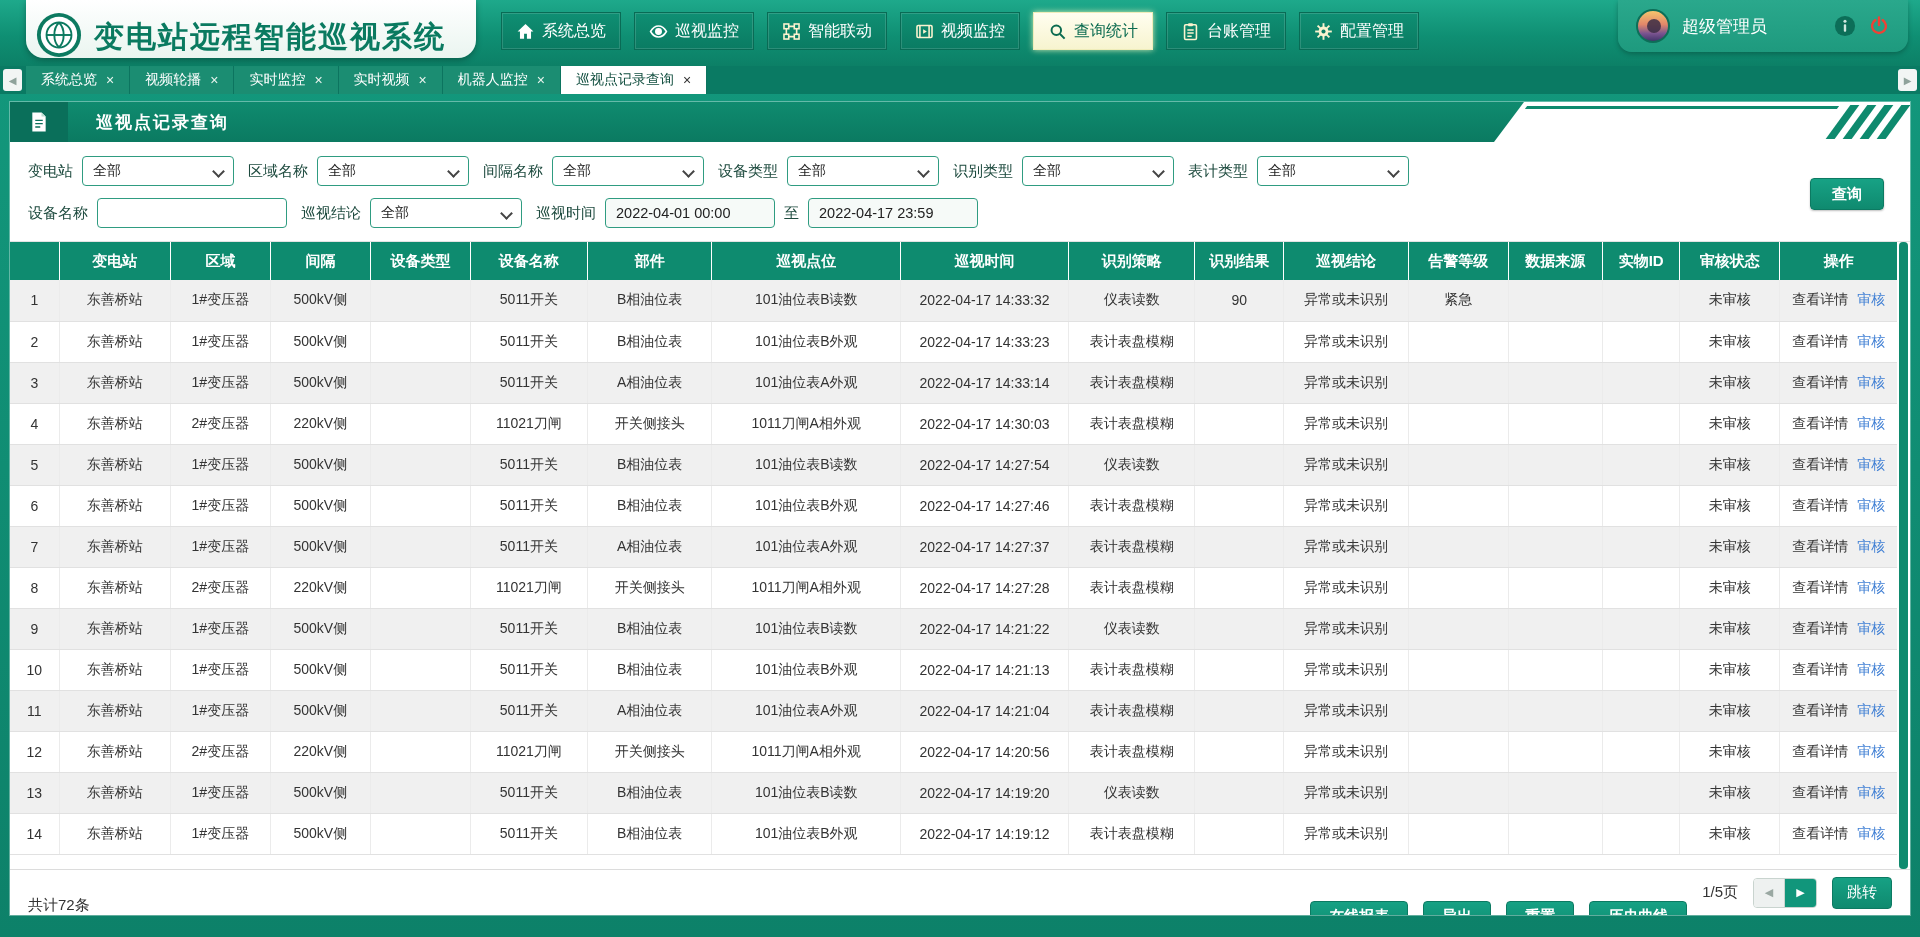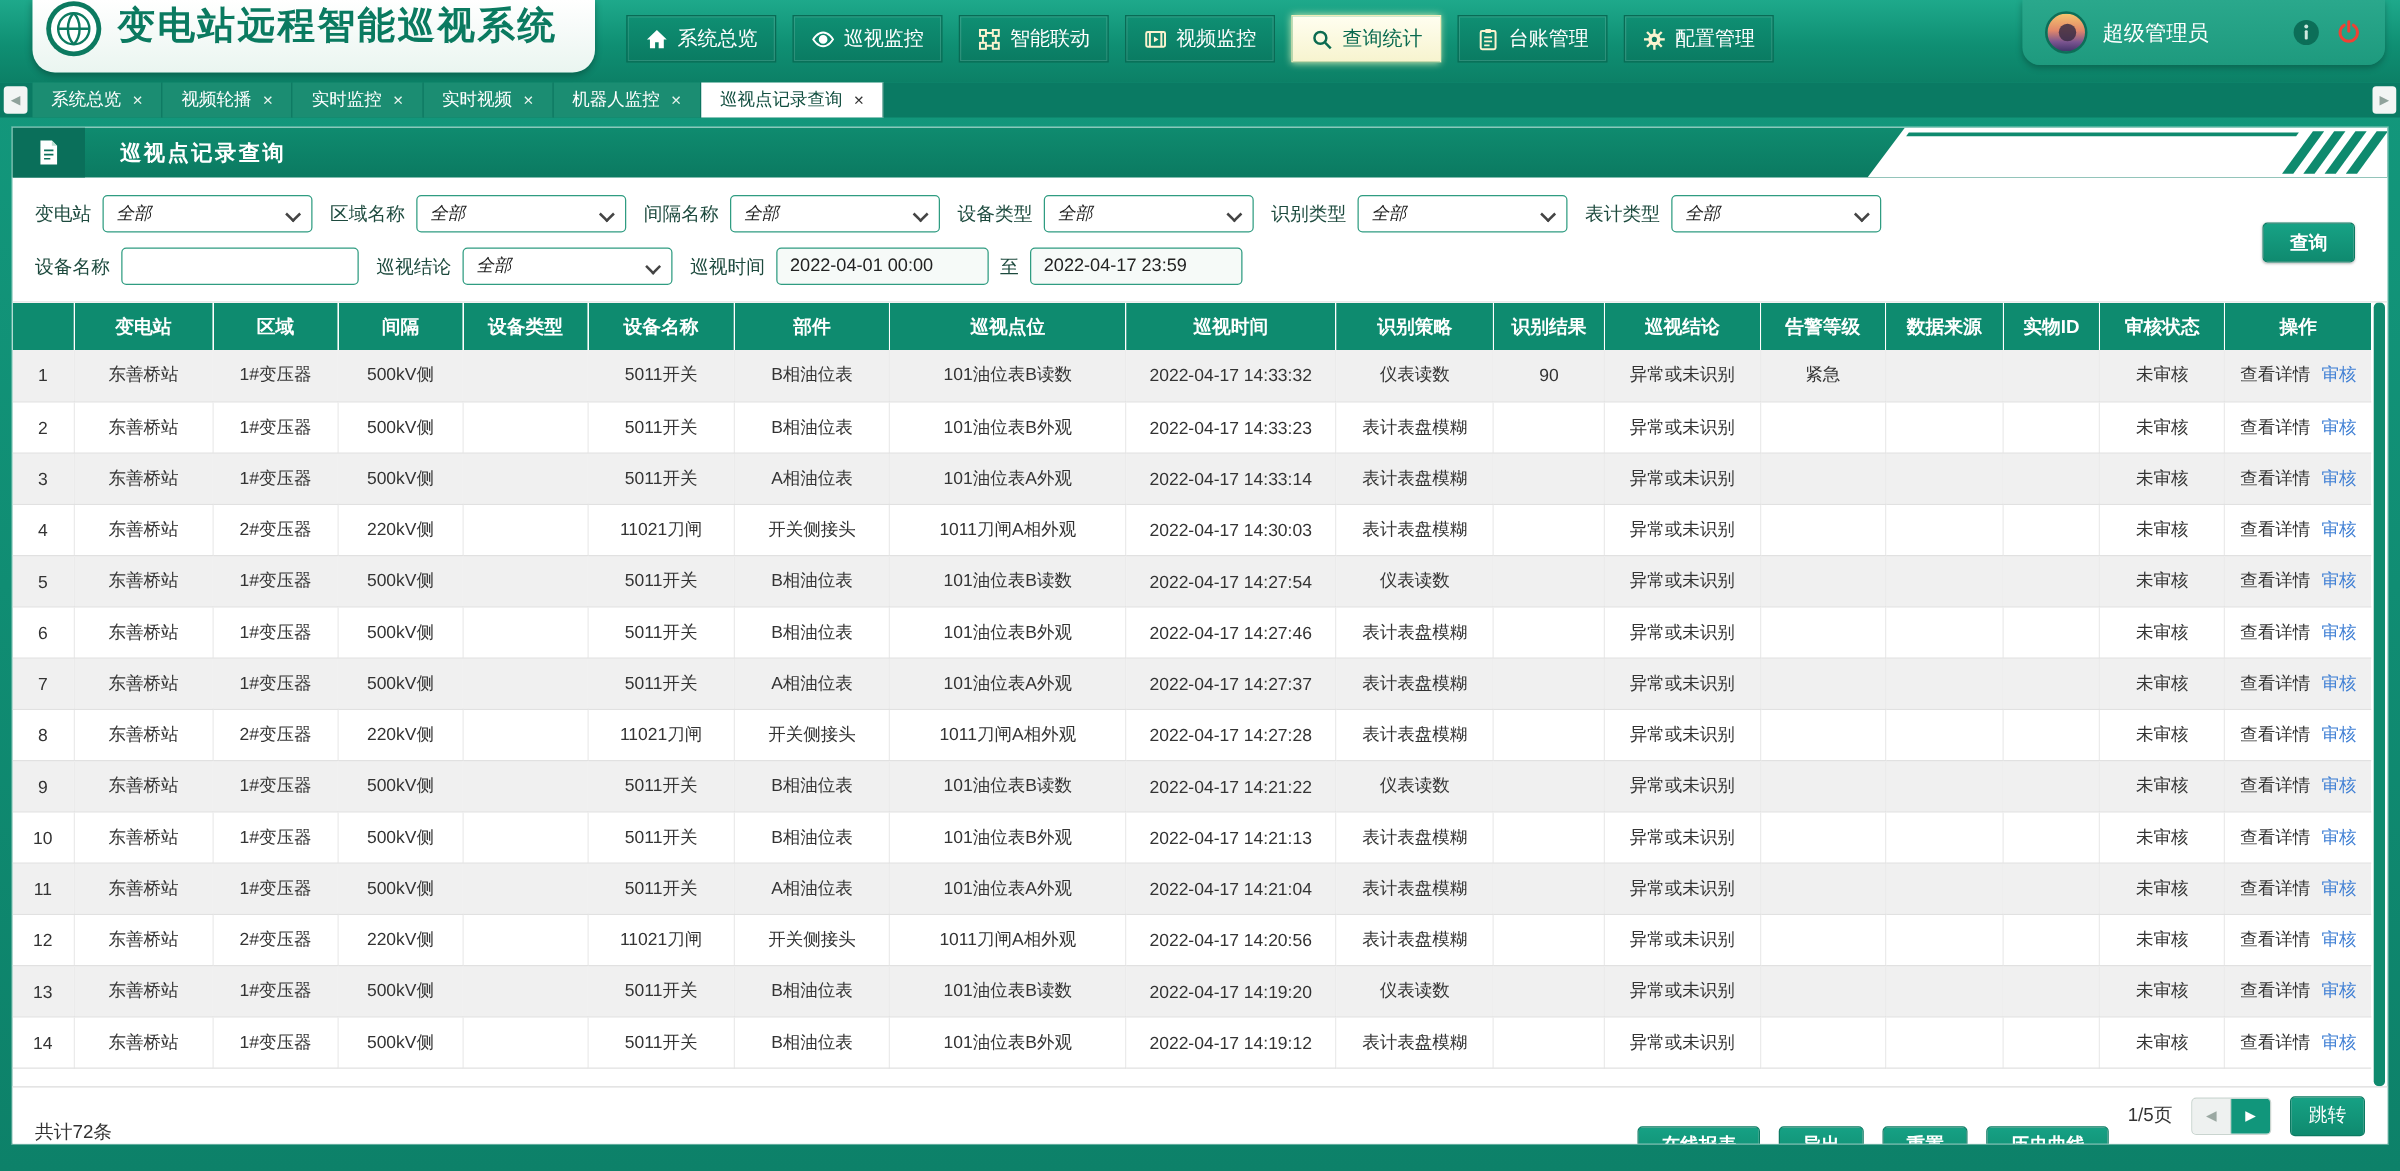--- a/index.html
+++ b/index.html
@@ -7,21 +7,21 @@
   body {
     font-family:"Liberation Sans","DejaVu Sans",sans-serif;
     background:linear-gradient(180deg,#13997d 0%,#0d8169 100%);
     overflow:hidden;
   }
   .app { display:flex; flex-direction:column; height:937px; }
 
   
   .top-header { position:relative; height:66px;
     background:linear-gradient(180deg,#1ea98b 0%,#0f8f73 55%,#0c8066 100%); flex:0 0 auto; }
-  .logo-box { position:absolute; left:26px; top:0; height:58px; display:flex; align-items:flex-start; gap:12px;
+  .logo-box { position:absolute; left:26px; top:0; height:58px; display:flex; align-items:flex-end; gap:12px;
     background:linear-gradient(180deg,#ffffff,#eaf5f0); border-radius:0 0 18px 18px;
     padding:0 30px 0 10px; box-shadow:0 2px 6px rgba(0,0,0,.3); z-index:3; }
   .logo-box svg { width:46px; height:46px; }
   .app-title { font-size:30px; font-weight:bold; color:#0a7a60; letter-spacing:2px; white-space:nowrap; }
 
   .nav { position:absolute; left:50%; transform:translateX(-50%); top:12px; display:flex; gap:13px; }
   .nav-btn { height:38px; padding:0 14px; display:flex; align-items:center; gap:7px;
     background:linear-gradient(180deg,#0f8f73,#0a7b62); border:1px solid #09englishb?; border:1px solid #096b55;
     box-shadow:inset 0 0 0 1px rgba(255,255,255,.14); color:#fff; font-size:16px; cursor:pointer; white-space:nowrap; }
   .nav-btn .nicon { display:flex; align-items:center; }
@@ -73,23 +73,23 @@
     transform:skewX(-36deg); }
   .stripes { position:absolute; right:12px; top:3px; bottom:3px; display:flex; gap:8px; }
   .stripes i { width:9px; background:#0e8a6e; transform:skewX(-36deg); }
 
   
   .filter-panel { position:relative; padding:13px 18px 12px; border-bottom:1px solid #e3e3e3; flex:0 0 auto; }
   .filter-row { display:flex; align-items:center; height:32px; }
   .filter-row + .filter-row { margin-top:10px; }
   .f-group { display:flex; align-items:center; gap:9px; margin-right:14px; }
   .f-label { font-size:15px; color:#1d4a3e; white-space:nowrap; }
-  .f-select { width:168px; height:30px; border:1px solid #2f9c81; border-radius:4px; background:#fff;
+  .f-select { width:152px; height:30px; border:1px solid #2f9c81; border-radius:4px; background:#fff;
     display:flex; align-items:center; padding:0 26px 0 10px; position:relative; font-size:14px;
-    color:#222; cursor:pointer;font-style:italic; }
+    color:#222; cursor:pointer; }
   .f-select::after { content:''; position:absolute; right:10px; top:10px; width:7px; height:7px;
     border-right:2px solid #444; border-bottom:2px solid #444; transform:rotate(45deg); }
   .f-input { width:190px; height:30px; border:1px solid #2f9c81; border-radius:4px; background:#fff;
     padding:0 10px; font-size:14px; color:#222; font-family:inherit; }
   .f-date { width:170px; height:30px; border:1px solid #2f9c81; border-radius:4px; background:#f6faf8;
     display:flex; align-items:center; padding:0 10px; font-size:14.5px; color:#222; cursor:pointer; }
   .search-btn { position:absolute; right:26px; top:36px; width:74px; height:32px;
     background:linear-gradient(180deg,#17a285,#0f8a6f); color:#fff; border:1px solid #0c7a62;
     border-radius:4px; font-size:15px; font-weight:bold; cursor:pointer; box-shadow:0 1px 2px rgba(0,0,0,.25); }
 

